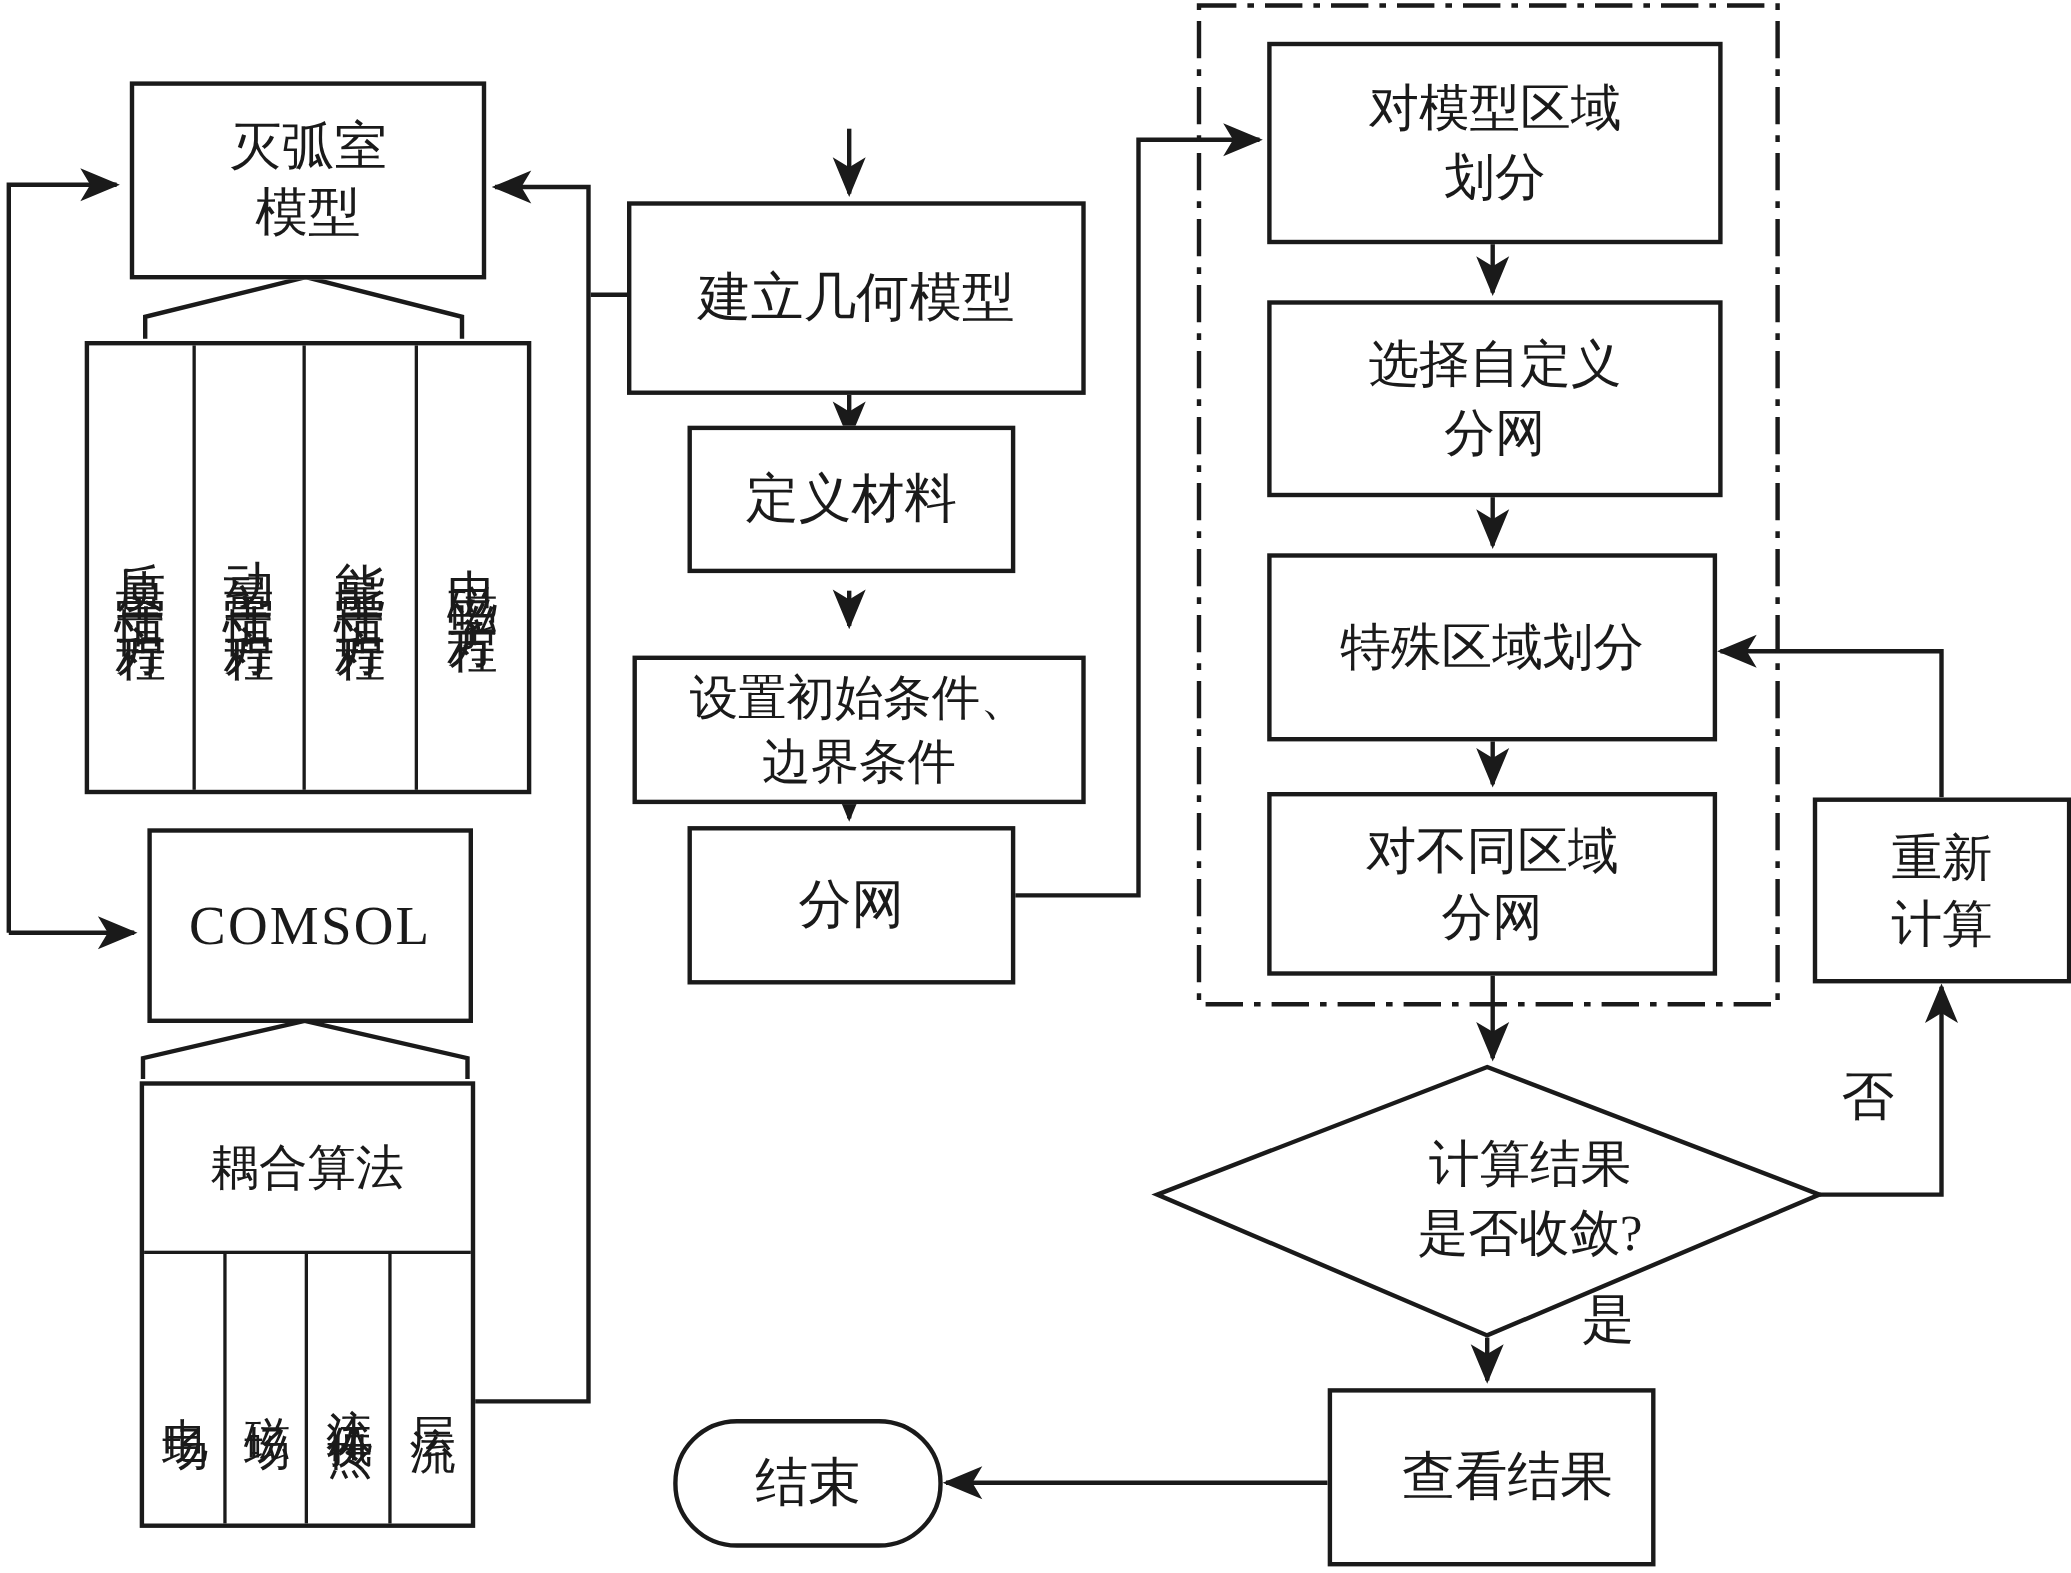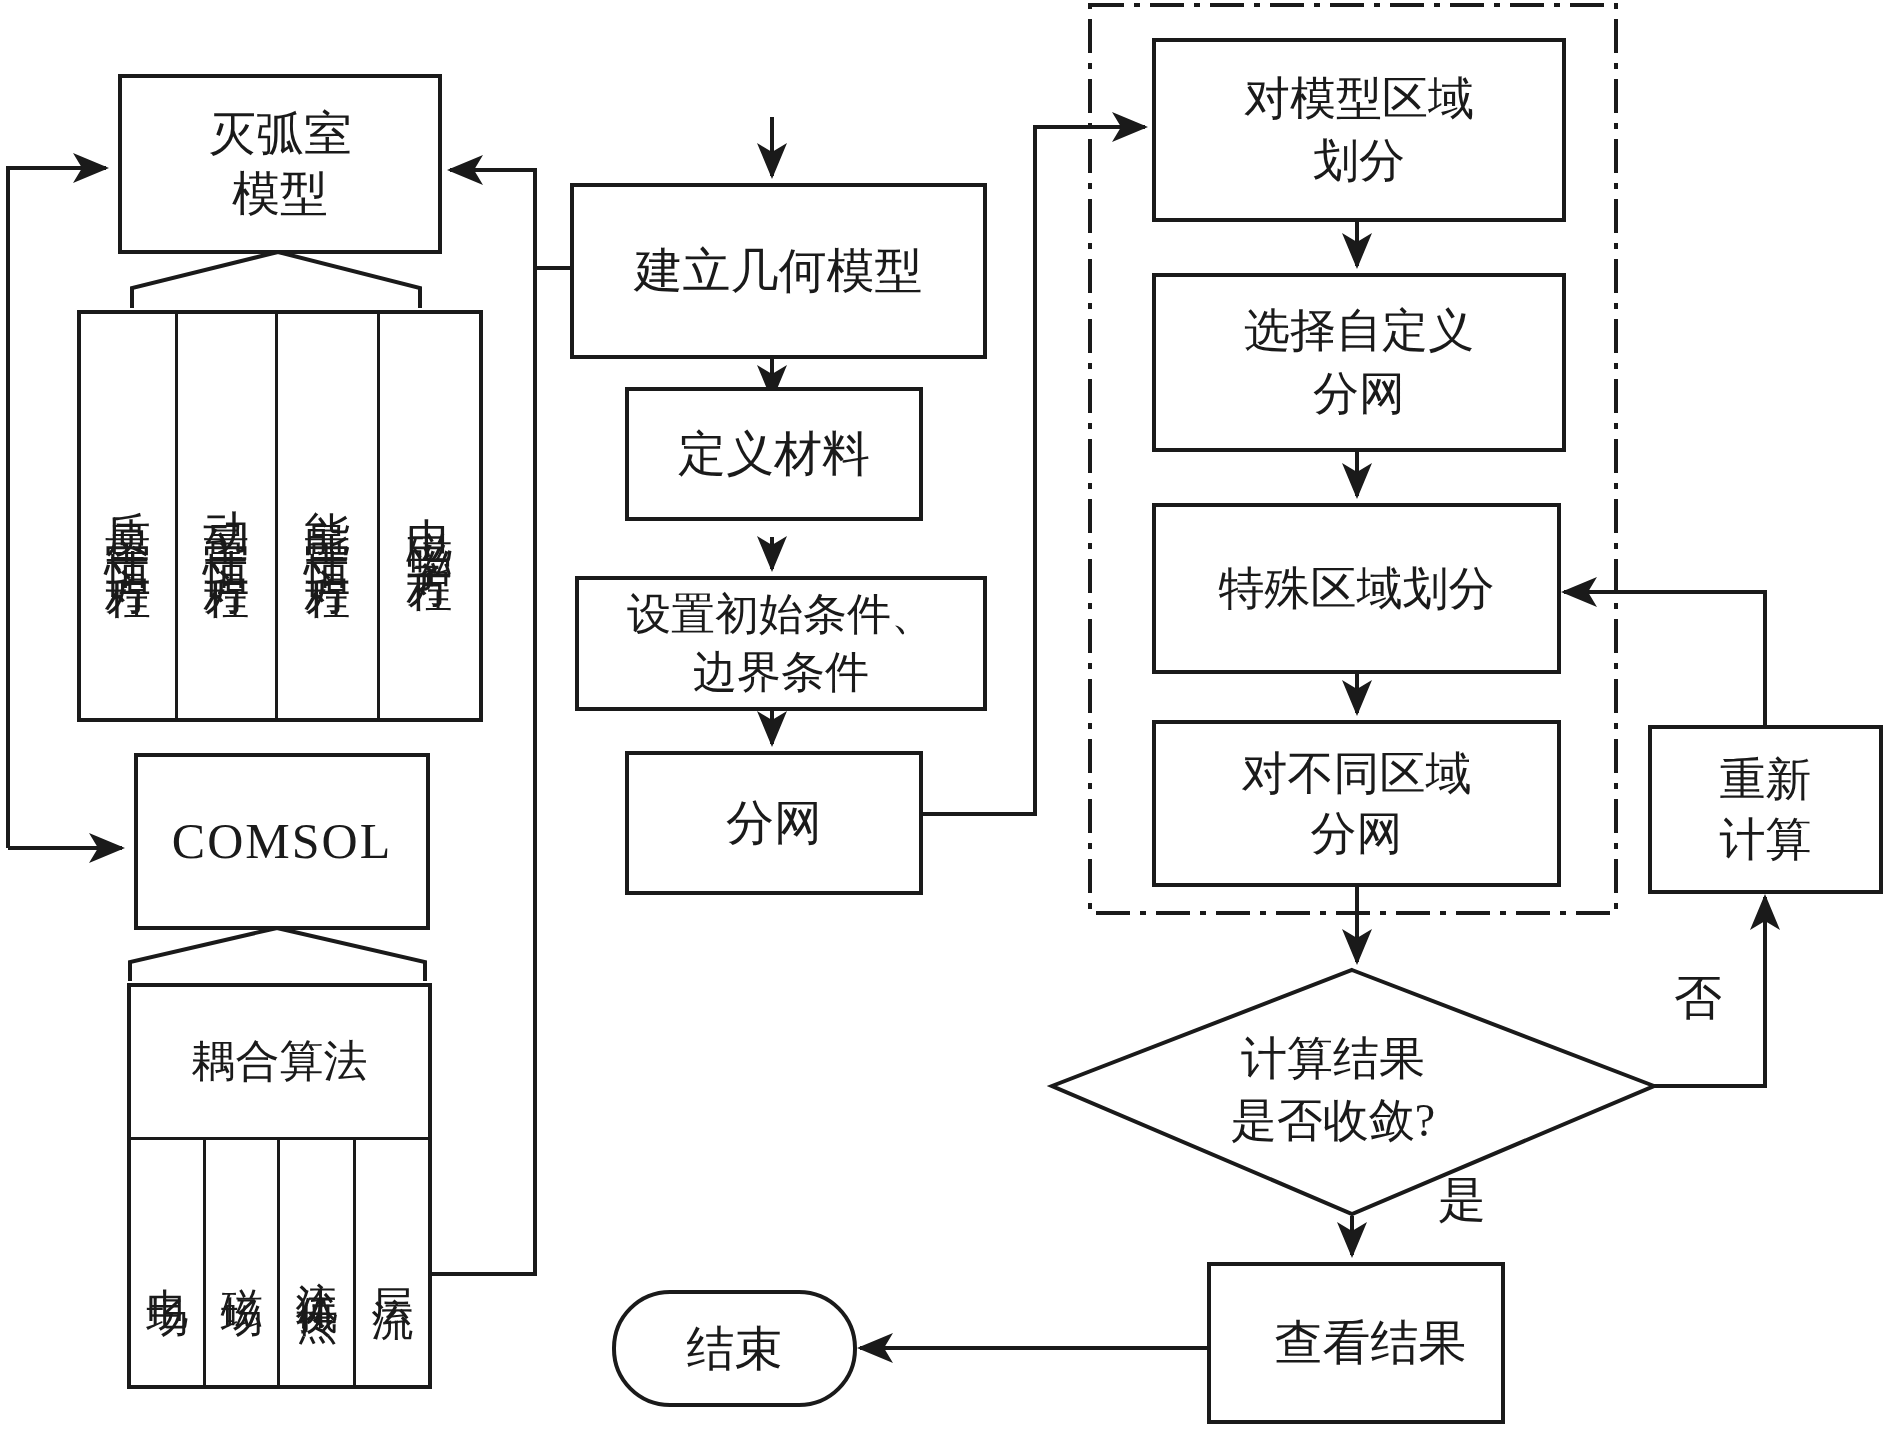--- a/index.html
+++ b/index.html
@@ -117,21 +117,21 @@
       <div class="vcol fieldcol">层流</div>
     </div>
   </div>
 
   <div class="node f48" style="left:570px;top:183px;width:417px;height:176px;">
     <span>建立几何模型</span>
   </div>
   <div class="node f48" style="left:625px;top:387px;width:298px;height:134px;">
     <span>定义材料</span>
   </div>
-  <div class="node f44" style="left:575px;top:576px;width:412px;height:135px;line-height:1.3;">
+  <div class="node f44" style="left:575px;top:596px;width:412px;height:135px;line-height:1.3;">
     <span>设置初始条件、</span>
     <span>边界条件</span>
   </div>
   <div class="node f48" style="left:625px;top:751px;width:298px;height:144px;">
     <span>分网</span>
   </div>
 
   <div class="node f46" style="left:1152px;top:38px;width:414px;height:184px;line-height:1.35;">
     <span>对模型区域</span>
     <span>划分</span>
@@ -141,21 +141,21 @@
     <span>分网</span>
   </div>
   <div class="node f46" style="left:1152px;top:503px;width:409px;height:171px;">
     <span>特殊区域划分</span>
   </div>
   <div class="node f46" style="left:1152px;top:720px;width:409px;height:167px;line-height:1.3;">
     <span>对不同区域</span>
     <span>分网</span>
   </div>
 
-  <div class="node noborder f46" style="left:1133px;top:1008px;width:400px;height:164px;line-height:1.35;text-align:right;">
+  <div class="node noborder f46" style="left:1191px;top:1008px;width:400px;height:164px;line-height:1.35;text-align:right;">
     <span>计算结果</span>
     <span>是否收敛?</span>
   </div>
 
   <div class="node f46" style="left:1648px;top:725px;width:235px;height:169px;line-height:1.3;">
     <span>重新</span>
     <span>计算</span>
   </div>
   <div class="node f48" style="left:1207px;top:1262px;width:298px;height:162px;padding-left:29px;">
     <span>查看结果</span>

